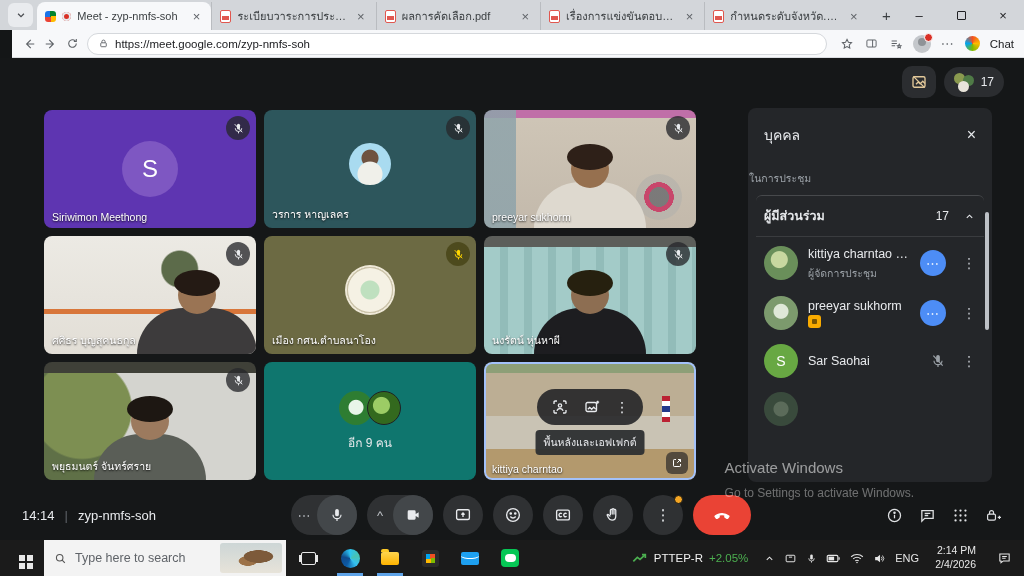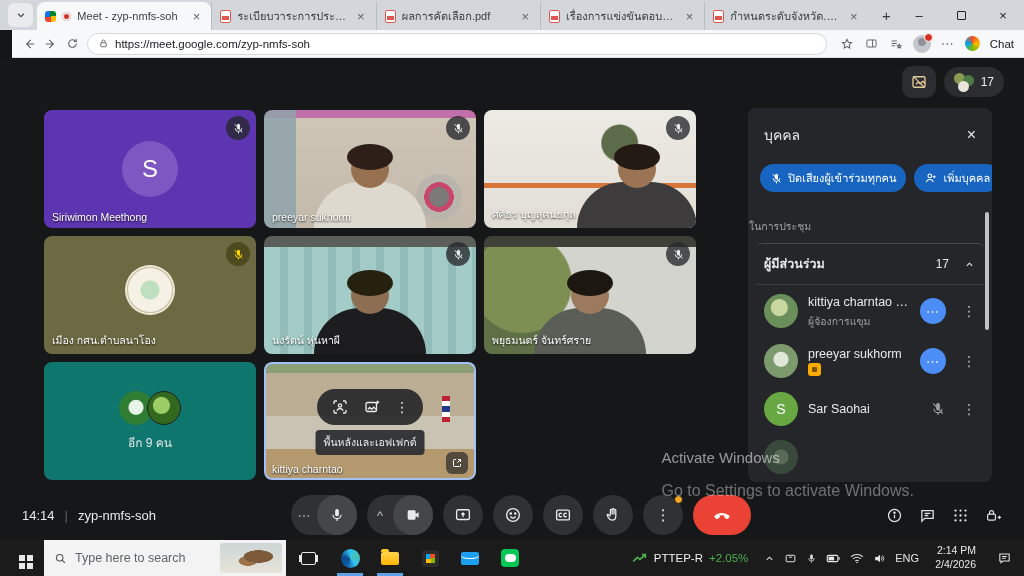--- a/index.html
+++ b/index.html
@@ -135,21 +135,21 @@
   #mctrls { display:flex; align-items:center; gap:10px; margin:0 auto; }
   .cpill { height:40px; border-radius:20px; background:#2f3133; display:flex; align-items:center; color:#e8eaed; }
   .cpill .seg { width:26px; text-align:center; color:#bdc1c6; font-size:13px; }
   .cpill .ico { width:40px; height:40px; border-radius:50%; background:#43474a; display:flex; align-items:center; justify-content:center; }
   .cbtn { width:40px; height:40px; border-radius:50%; background:#2f3133; color:#e8eaed; display:flex; align-items:center; justify-content:center; position:relative; }
   .cbtn .notif { position:absolute; top:0; right:0; width:9px; height:9px; border-radius:50%; background:#f5a623; border:1.5px solid #151718; }
   .endcall { width:58px; height:40px; border-radius:20px; background:#ea4335; color:#fff; display:flex; align-items:center; justify-content:center; }
   #mright { display:flex; align-items:center; gap:16px; color:#dfe1e3; position:relative; z-index:2; }
   #watermark { position:absolute; right:110px; bottom:40px; text-align:left; pointer-events:none; z-index:1; }
   #watermark .l1 { color:rgba(255,255,255,.55); font-size:15px; }
-  #watermark .l2 { color:rgba(255,255,255,.38); font-size:16px; margin-top:16px; }
+  #watermark .l2 { color:rgba(255,255,255,.38); font-size:12px; margin-top:10px; }
 
   
   #taskbar { position:absolute; left:0; right:0; bottom:0; height:36px; background:#1b1b1b; display:flex; align-items:stretch; color:#e8e8e8; }
   .tbtn { width:44px; display:flex; align-items:center; justify-content:center; position:relative; }
   .tbtn.appicon { width:40px; }
   .tbtn.active::after { content:""; position:absolute; bottom:0; left:7px; right:7px; height:3px; background:#5ea3e8; }
   .win-logo { width:6px; height:6px; background:#e8e8e8; box-shadow:8px 0 #e8e8e8, 0 8px #e8e8e8, 8px 8px #e8e8e8; margin:-7px 0 0 -7px; transform:translate(3px,3px); }
   #tsearch { width:242px; background:#f3f3f3; display:flex; align-items:center; gap:8px; padding:0 10px; position:relative; overflow:hidden; }
   #tsearch input { border:none; outline:none; background:transparent; font-size:12.5px; color:#444; width:130px; font-family:inherit; }
   #tsearch input::placeholder { color:#5f6368; }
@@ -289,20 +289,31 @@
             <svg width="13" height="13" viewBox="0 0 24 24">
               <rect x="9.2" y="3" width="5.6" height="11" rx="2.8" fill="currentColor"></rect>
               <path d="M6 11.5a6 6 0 0 0 12 0M12 17.5V21" fill="none" stroke="currentColor" stroke-width="1.8"></path>
               <path d="M5 4l14 15" stroke="currentColor" stroke-width="1.8"></path>
             </svg>
           </div>
         <div class="bigavatar">S</div>
         <div class="nm">Siriwimon Meethong</div>
       </div>
 
+      <div class="tile" style="background:#2d565c;">
+        <div class="micbadge">
+            <svg width="13" height="13" viewBox="0 0 24 24">
+              <rect x="9.2" y="3" width="5.6" height="11" rx="2.8" fill="currentColor"></rect>
+              <path d="M6 11.5a6 6 0 0 0 12 0M12 17.5V21" fill="none" stroke="currentColor" stroke-width="1.8"></path>
+              <path d="M5 4l14 15" stroke="currentColor" stroke-width="1.8"></path>
+            </svg>
+          </div>
+        <div class="photoavatar"></div>
+        <div class="nm">วรการ หาญเลคร</div>
+      </div>
 
       <div class="tile t-preeyar">
         <div class="micbadge">
             <svg width="13" height="13" viewBox="0 0 24 24">
               <rect x="9.2" y="3" width="5.6" height="11" rx="2.8" fill="currentColor"></rect>
               <path d="M6 11.5a6 6 0 0 0 12 0M12 17.5V21" fill="none" stroke="currentColor" stroke-width="1.8"></path>
               <path d="M5 4l14 15" stroke="currentColor" stroke-width="1.8"></path>
             </svg>
           </div>
         <div class="person"></div>
@@ -388,55 +399,38 @@
             </svg>
         </div>
         <div class="nm">kittiya charntao</div>
       </div>
     </div>
 
     <div id="panel">
       <div class="p-head">
         <span>บุคคล</span>
         <span class="p-close">×</span>
-      </div>
-      <div class="p-btns">
-        <div class="bluebtn">
-          <svg width="13" height="13" viewBox="0 0 24 24">
-              <rect x="9.2" y="3" width="5.6" height="11" rx="2.8" fill="currentColor"></rect>
-              <path d="M6 11.5a6 6 0 0 0 12 0M12 17.5V21" fill="none" stroke="currentColor" stroke-width="1.8"></path>
-              <path d="M5 4l14 15" stroke="currentColor" stroke-width="1.8"></path>
-            </svg>
-          <span>ปิดเสียงผู้เข้าร่วมทุกคน</span>
-        </div>
-        <div class="bluebtn">
-          <svg width="14" height="14" viewBox="0 0 24 24" fill="none" stroke="currentColor" stroke-width="1.8">
-              <circle cx="10" cy="8.5" r="3.2"></circle>
-              <path d="M4 19c.8-3 3.2-4.6 6-4.6s5.2 1.6 6 4.6M17.5 7.5v5M15 10h5"></path>
-            </svg>
-          <span>เพิ่มบุคคล</span>
-        </div>
       </div>
       <div class="p-inmeet">ในการประชุม</div>
       <div class="p-section">
         <div class="p-sechead">
           <span>ผู้มีส่วนร่วม</span>
           <span class="cnt">17</span>
           <span class="chev">
               <svg width="13" height="13" viewBox="0 0 24 24" fill="none" stroke="currentColor" stroke-width="2">
                 <path d="M7 14.5l5-5 5 5"></path>
               </svg>
             </span>
         </div>
 
         <div class="prow">
           <div class="pav a0"></div>
           <div class="ptxt">
             <div class="pname">kittiya charntao (คุณ)</div>
-            <div class="psub">ผู้จัองการแขุม</div>
+            <div class="psub">ผู้จัดการประชุม</div>
           </div>
           <div class="paudio">⋯</div>
           <div class="pmore">⋮</div>
         </div>
 
         <div class="prow">
           <div class="pav a1"></div>
           <div class="ptxt">
             <div class="pname">preeyar sukhorm</div>
             <div class="pbadge"></div>

